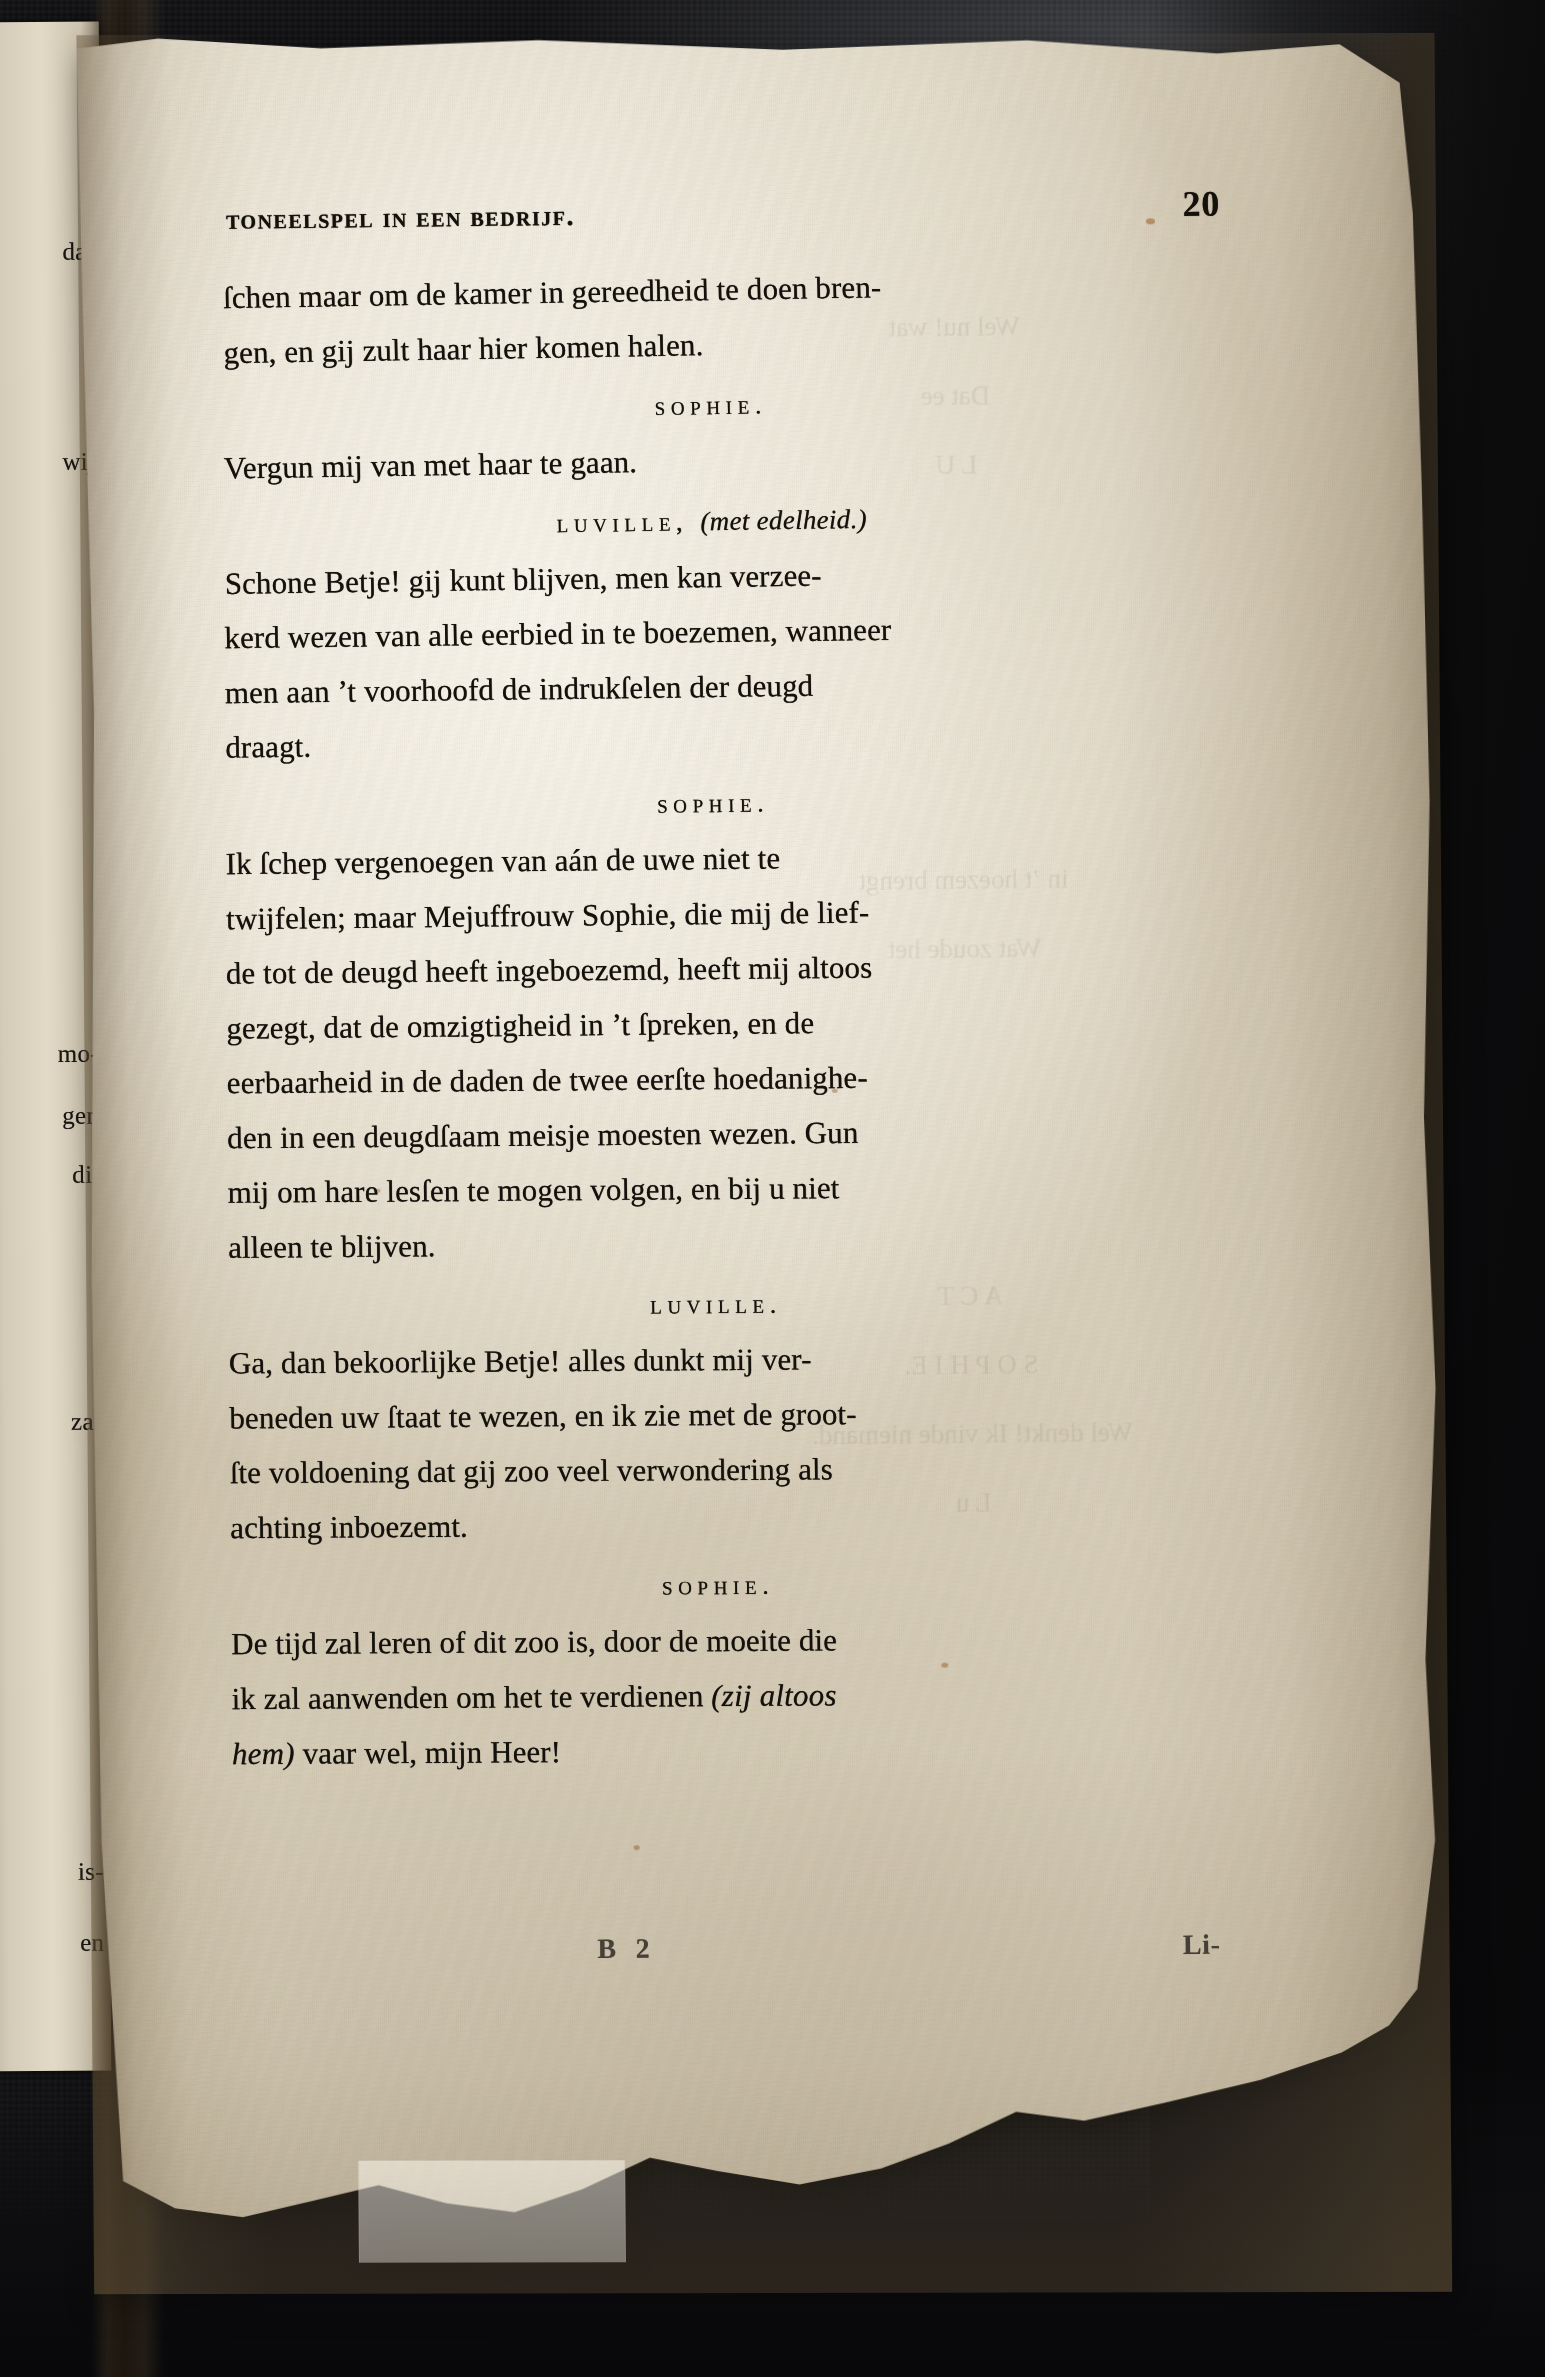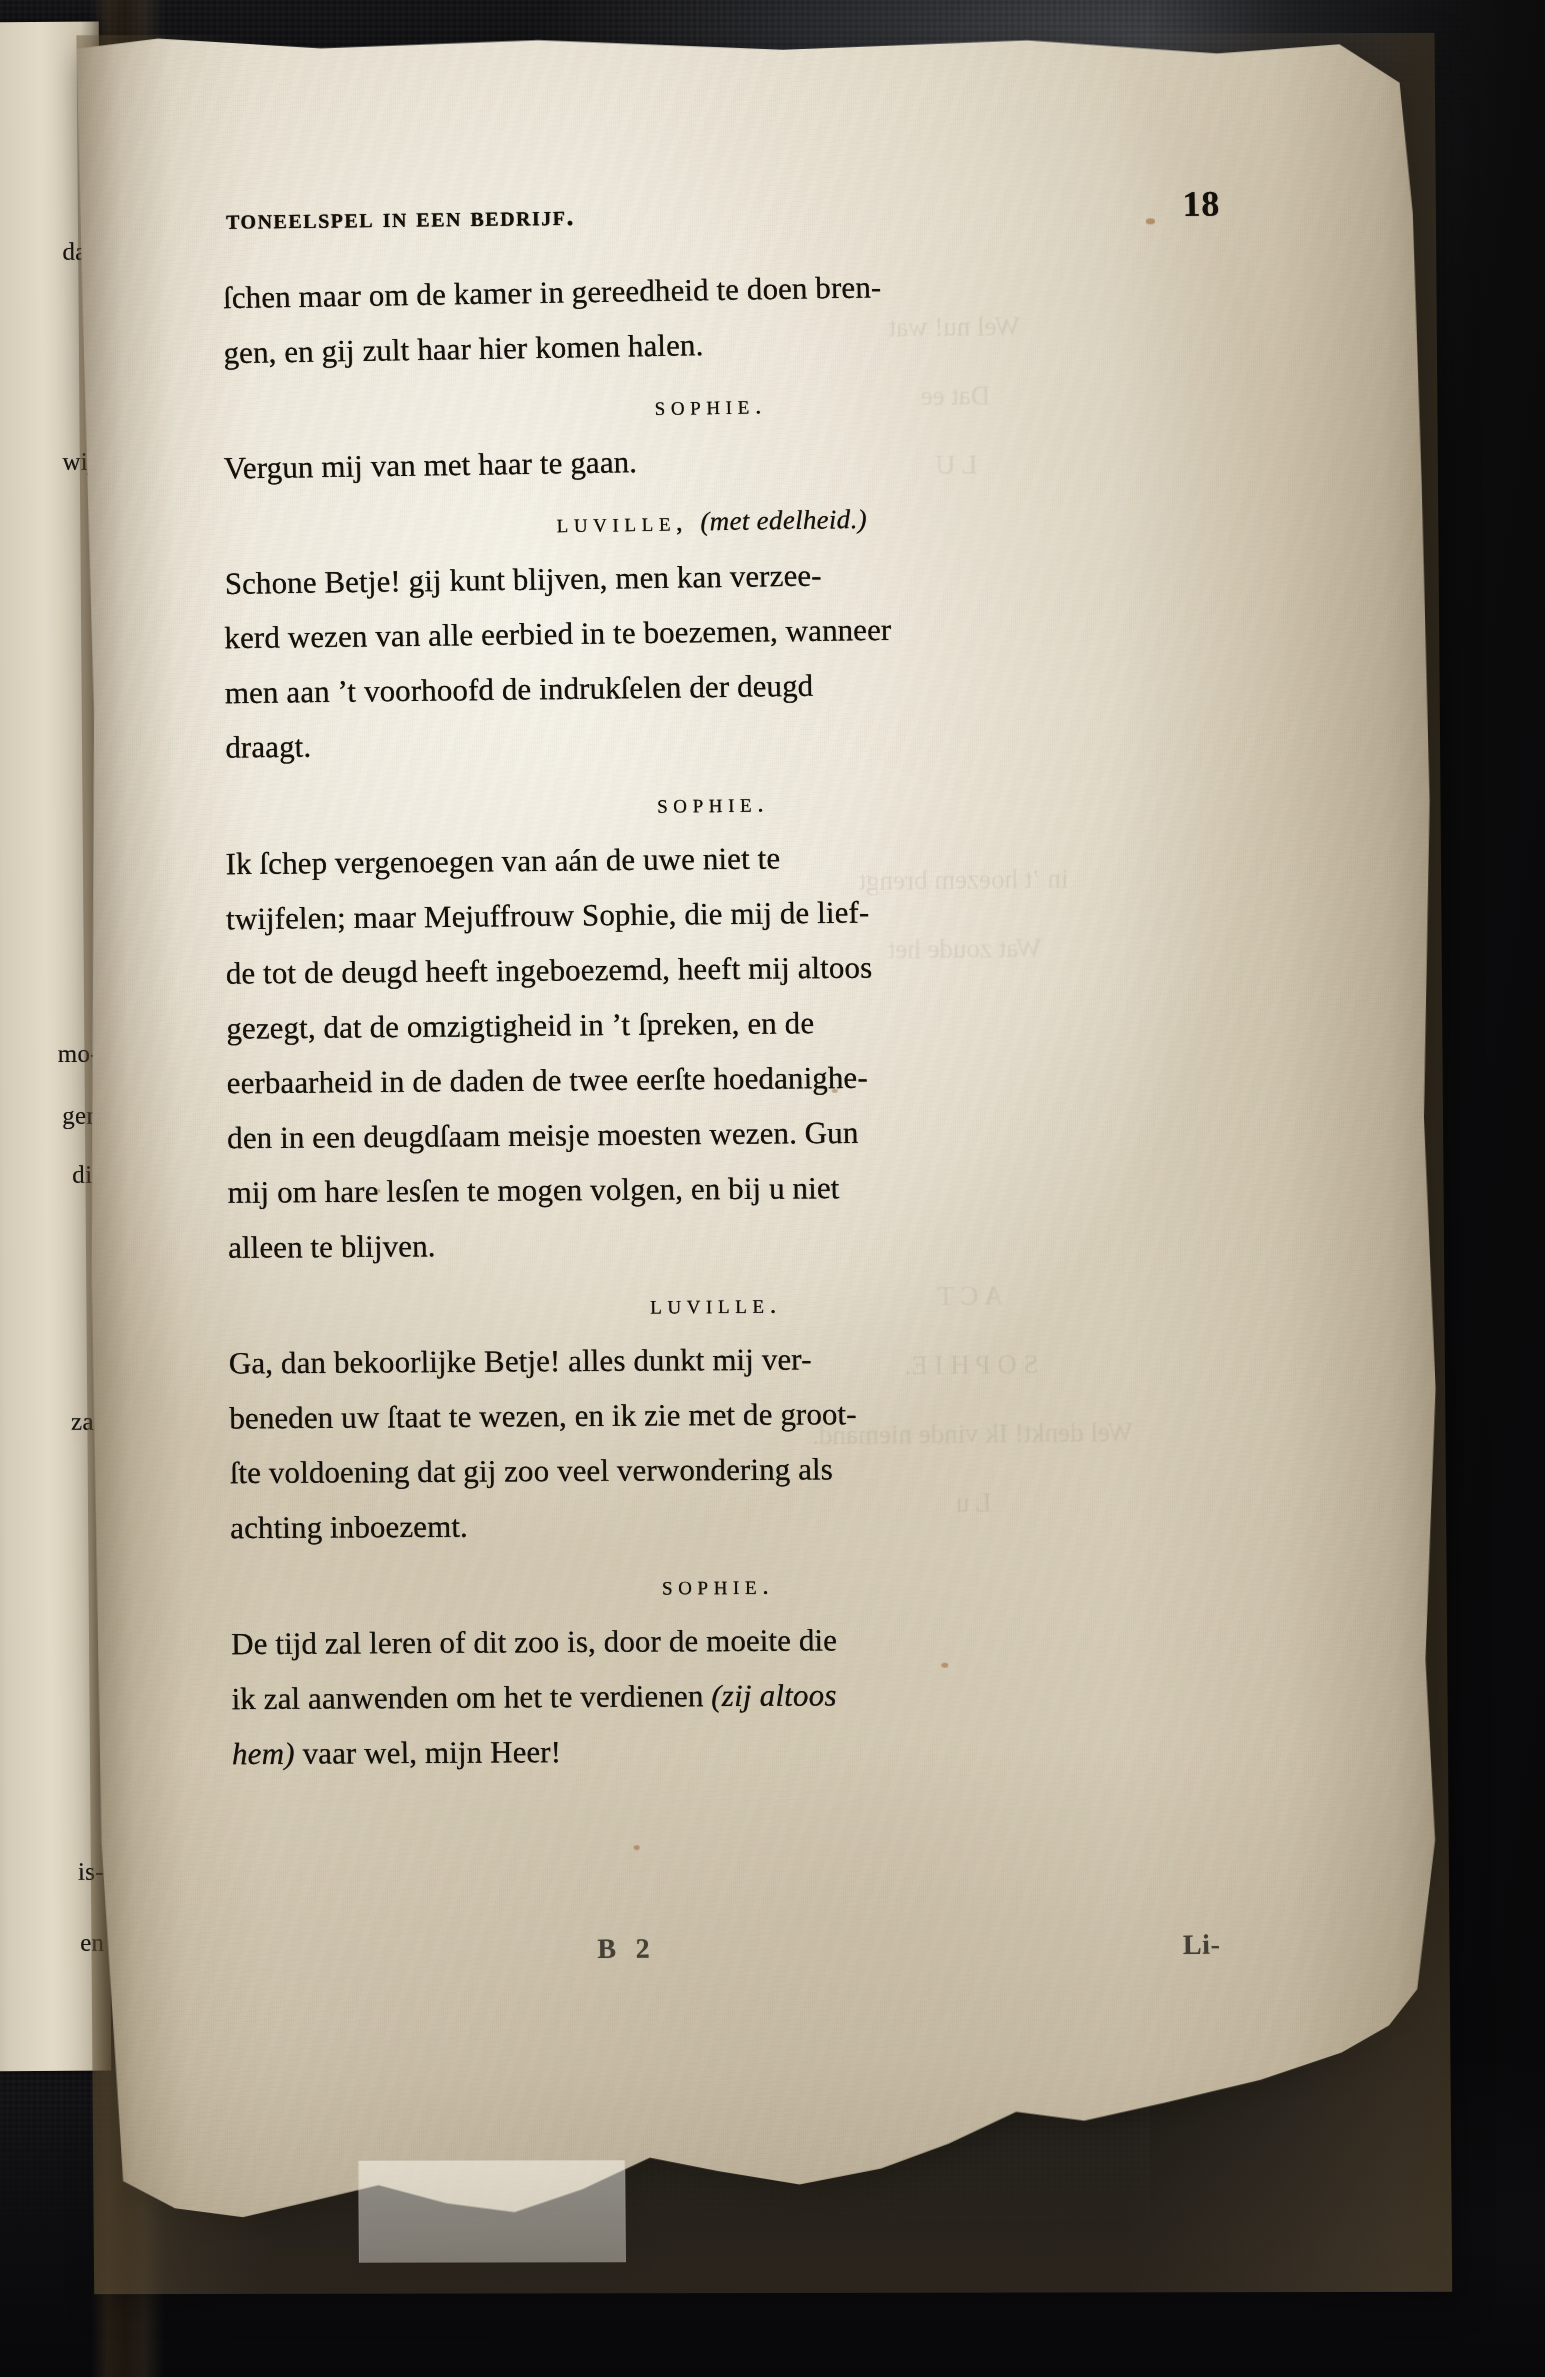--- a/index.html
+++ b/index.html
@@ -350,21 +350,21 @@
       <span class="spec" style="left:290px;top:1154px;width:5px;height:3.7px;background:rgba(150,92,44,.42)"></span>
     </div>
     <div class="leaf-shade"></div>
     <div class="tape"></div>
   </div>
 
   <div class="textblock">
 
     <div class="runhead">
       <div class="runhead-title">Toneelspel in een Bedrijf.</div>
-      <div class="runhead-folio">18</div>
+      <div class="runhead-folio">20</div>
     </div>
 
     <div class="body">
 
       <div class="ln full r0">ſchen maar om de kamer in gereedheid te doen bren-</div>
       <div class="ln full r0">gen, en gij zult haar hier komen halen.</div>
       <div class="ln speaker r1">Sophie.</div>
       <div class="ln full r1">Vergun mij van met haar te gaan.</div>
 
       <div class="ln speaker r2">

